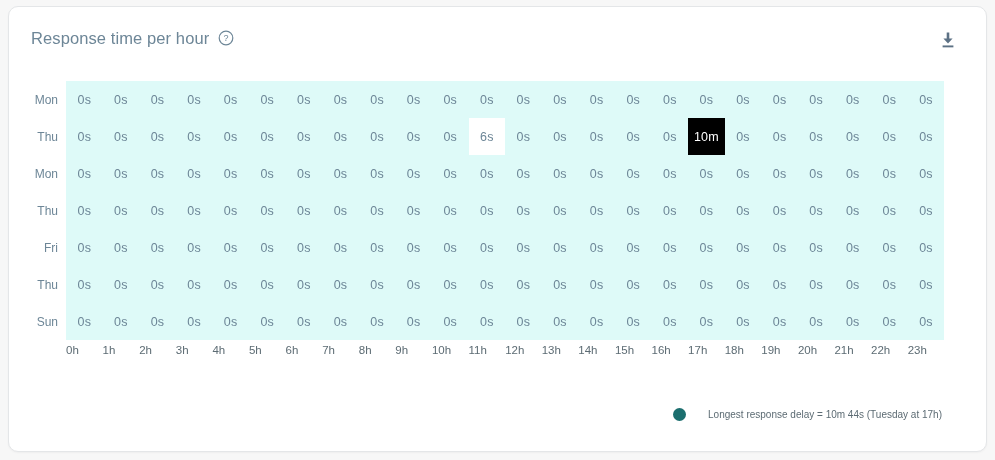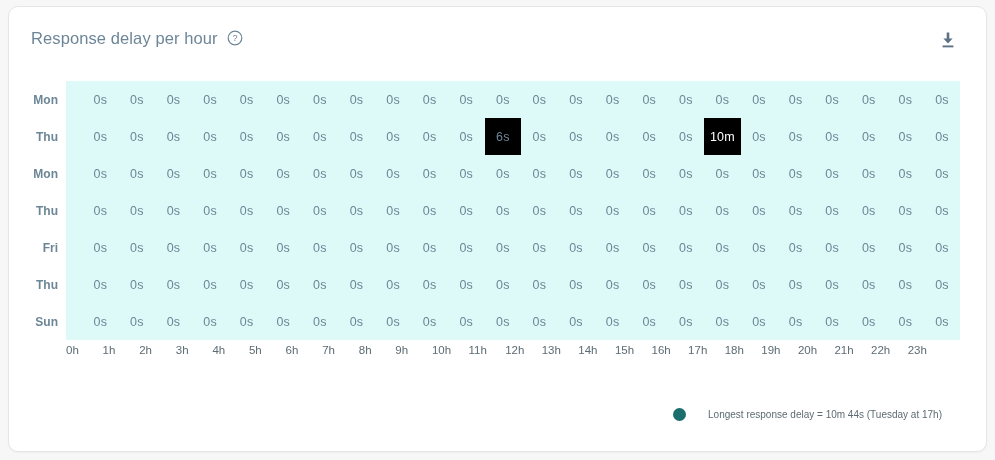--- a/index.html
+++ b/index.html
@@ -60,57 +60,55 @@
     top: 74px;
   }
   .hm-grid {
     position: relative;
     background: #defaf8;
   }
   .hm-row {
     display: flex;
     height: 37px;
     align-items: center;
-    padding-left: 16px;
   }
   .hm-cell {
     width: 36.6px;
     height: 37px;
     display: flex;
     align-items: center;
     justify-content: center;
     font-size: 12.5px;
     color: #6d8697;
     letter-spacing: 0.2px;
   }
   .hm-cell .chip {
     display: flex;
     align-items: center;
     justify-content: center;
     width: 36.6px;
     height: 37px;
   }
-  .hm-cell.lvl1 .chip { background: #000000; color: #6d8697; }
+  .hm-cell.lvl1 .chip { background: #ffffff; color: #6d8697; }
   .hm-cell.lvl2 .chip { background: #000000; color: #ffffff; font-weight: 500; }
 
   .row-labels {
     position: absolute;
     left: -50px;
     top: 0;
     width: 44px;
   }
   .row-label {
     height: 37px;
     display: flex;
     align-items: center;
     justify-content: flex-end;
     font-size: 12px;
     color: #6d8697;
     padding-right: 2px;
-    font-weight: bold;
   }
   .col-labels {
     display: flex;
     margin-top: 4px;
   }
   .col-label {
     width: 36.6px;
     text-align: left;
     font-size: 11.5px;
     color: #5c6b73;
@@ -137,21 +135,21 @@
     white-space: nowrap;
   }
 </style>
 </head>
 <body>
 
 <div class="card">
 
   <div class="card-header">
     <div class="title-wrap">
-      <span class="card-title">Response delay per hour</span>
+      <span class="card-title">Response time per hour</span>
       <span class="help-icon">
         <svg width="16" height="16" viewBox="0 0 16 16">
           <circle cx="8" cy="8" r="6.8" fill="none" stroke="#6d8697" stroke-width="1.2"></circle>
           <text x="8" y="11.4" font-size="9" font-family="Liberation Sans, sans-serif" fill="#6d8697" text-anchor="middle">?</text>
         </svg>
       </span>
     </div>
     <div class="download-btn">
       <svg width="20" height="20" viewBox="0 0 20 20">
         <path d="M10 2.5 L10 11.2" stroke="#5c7184" stroke-width="2.6" fill="none"></path>

